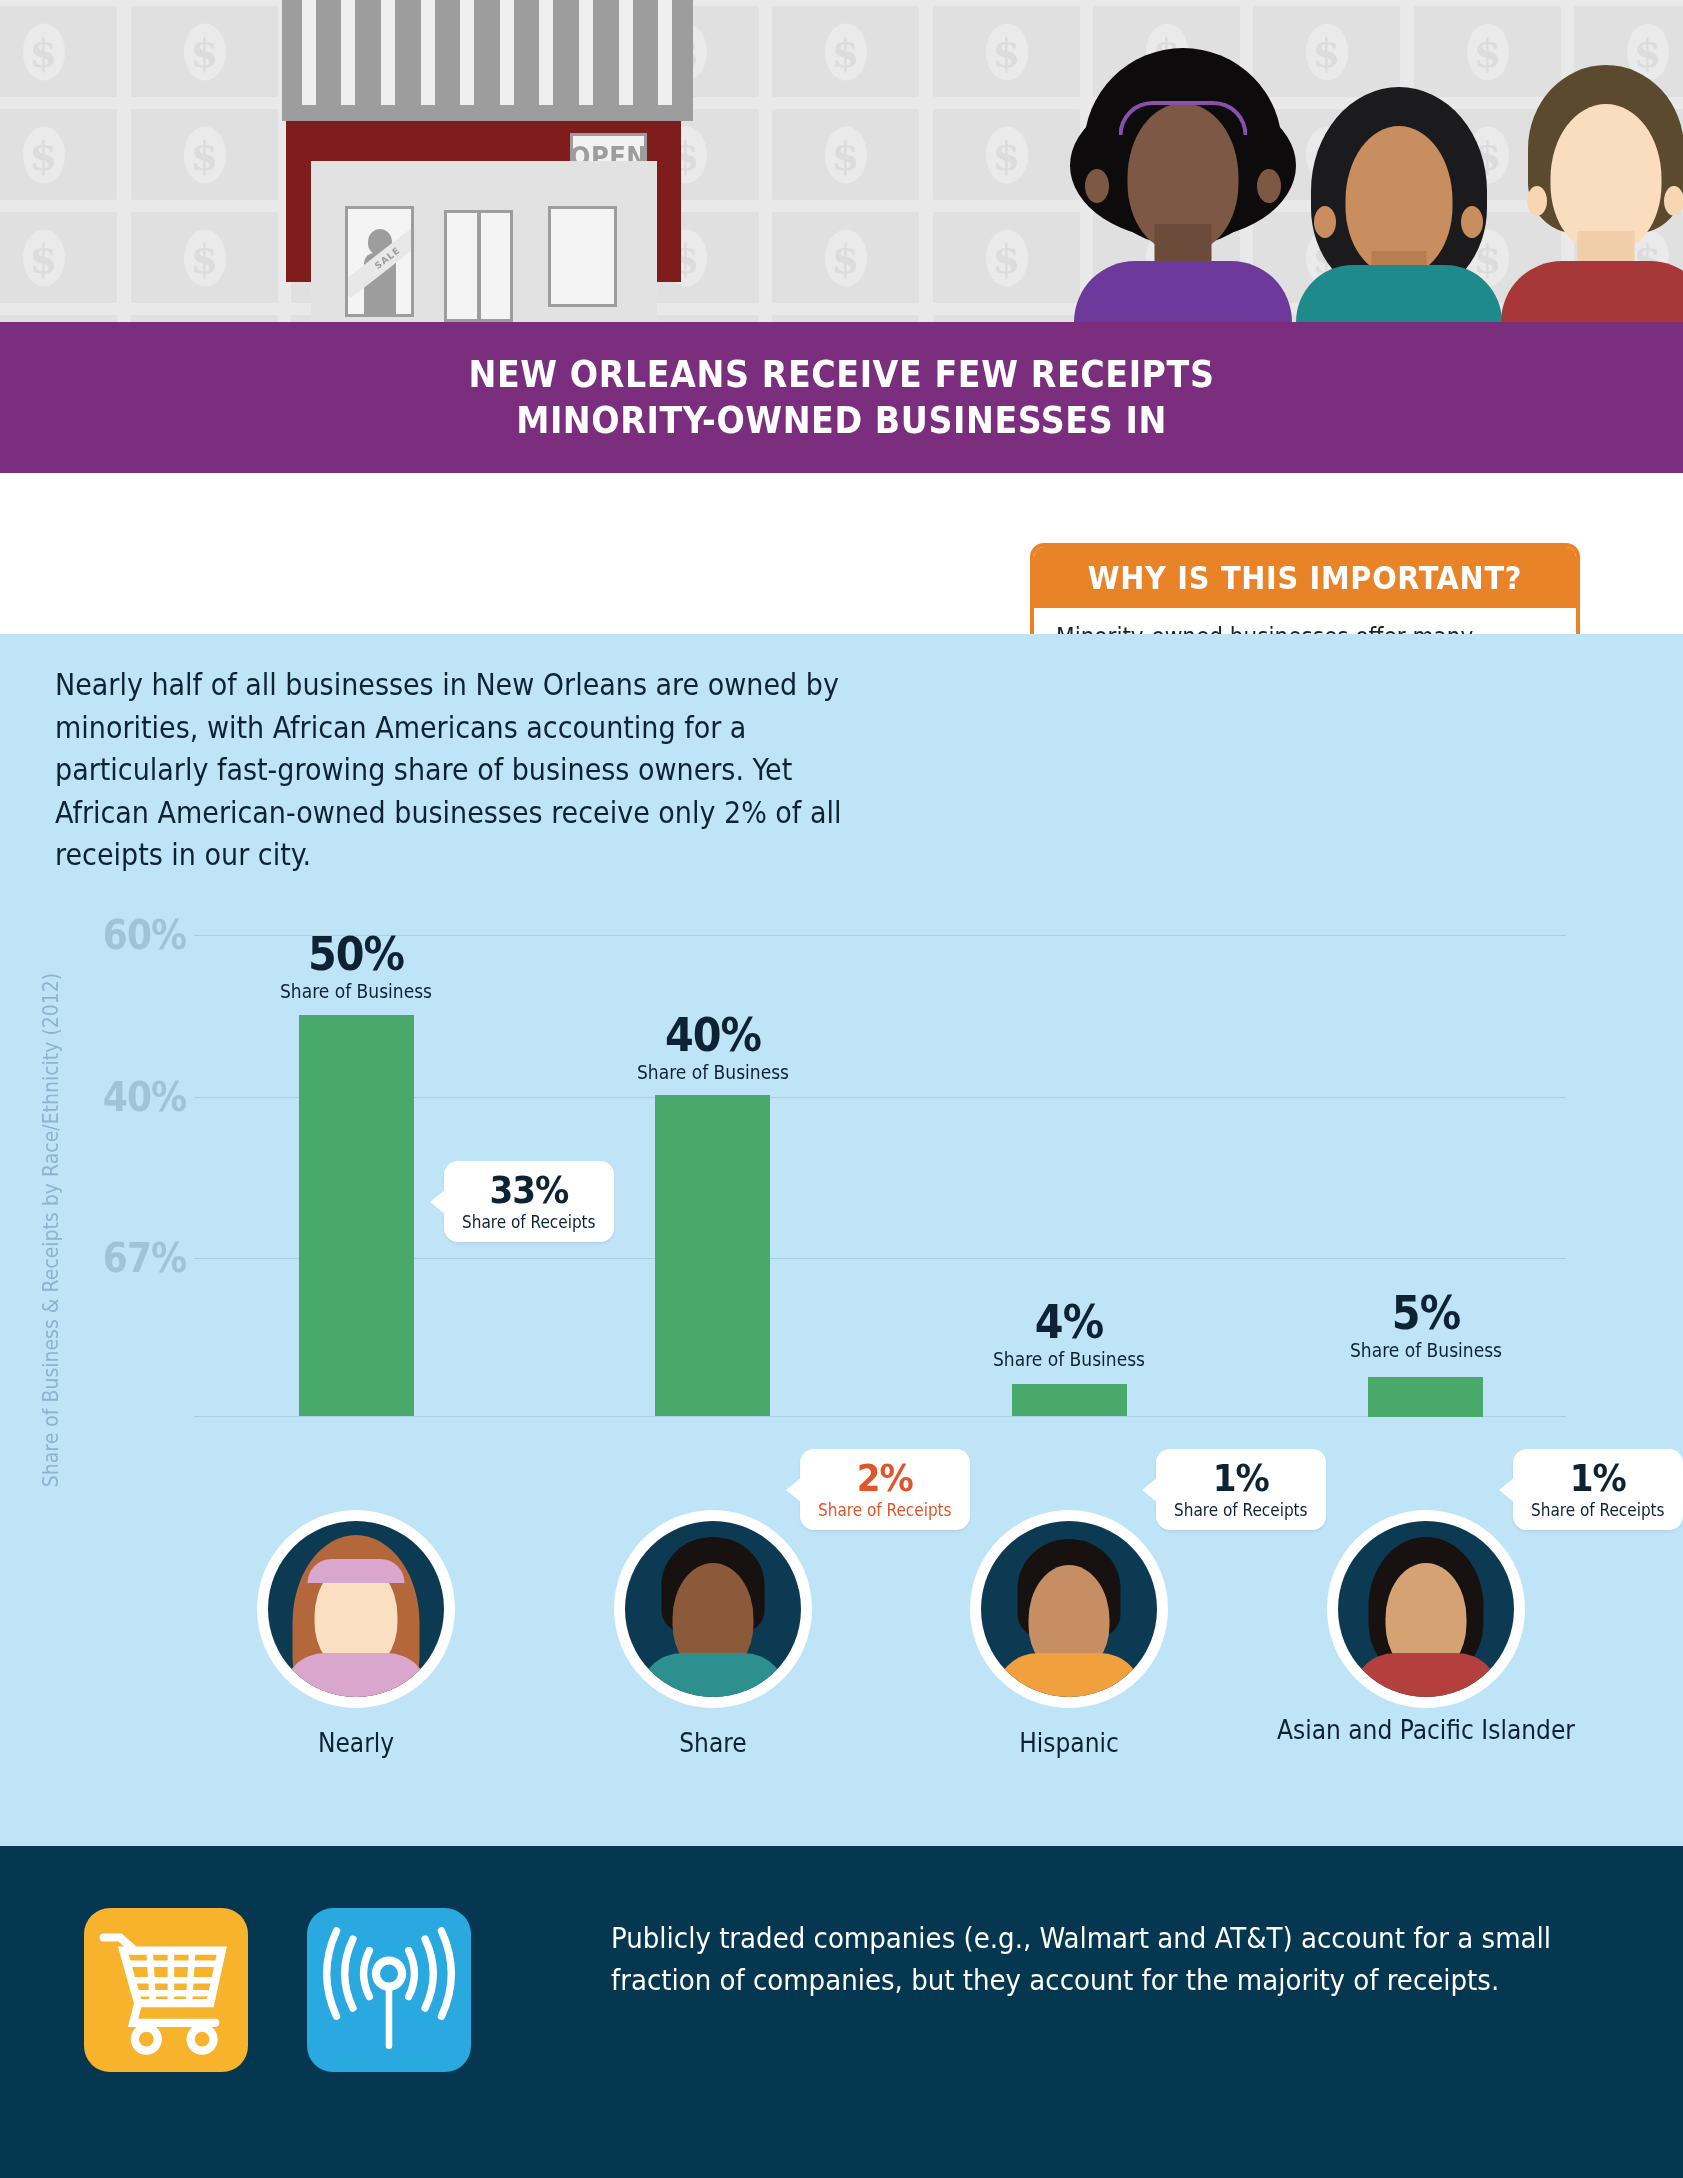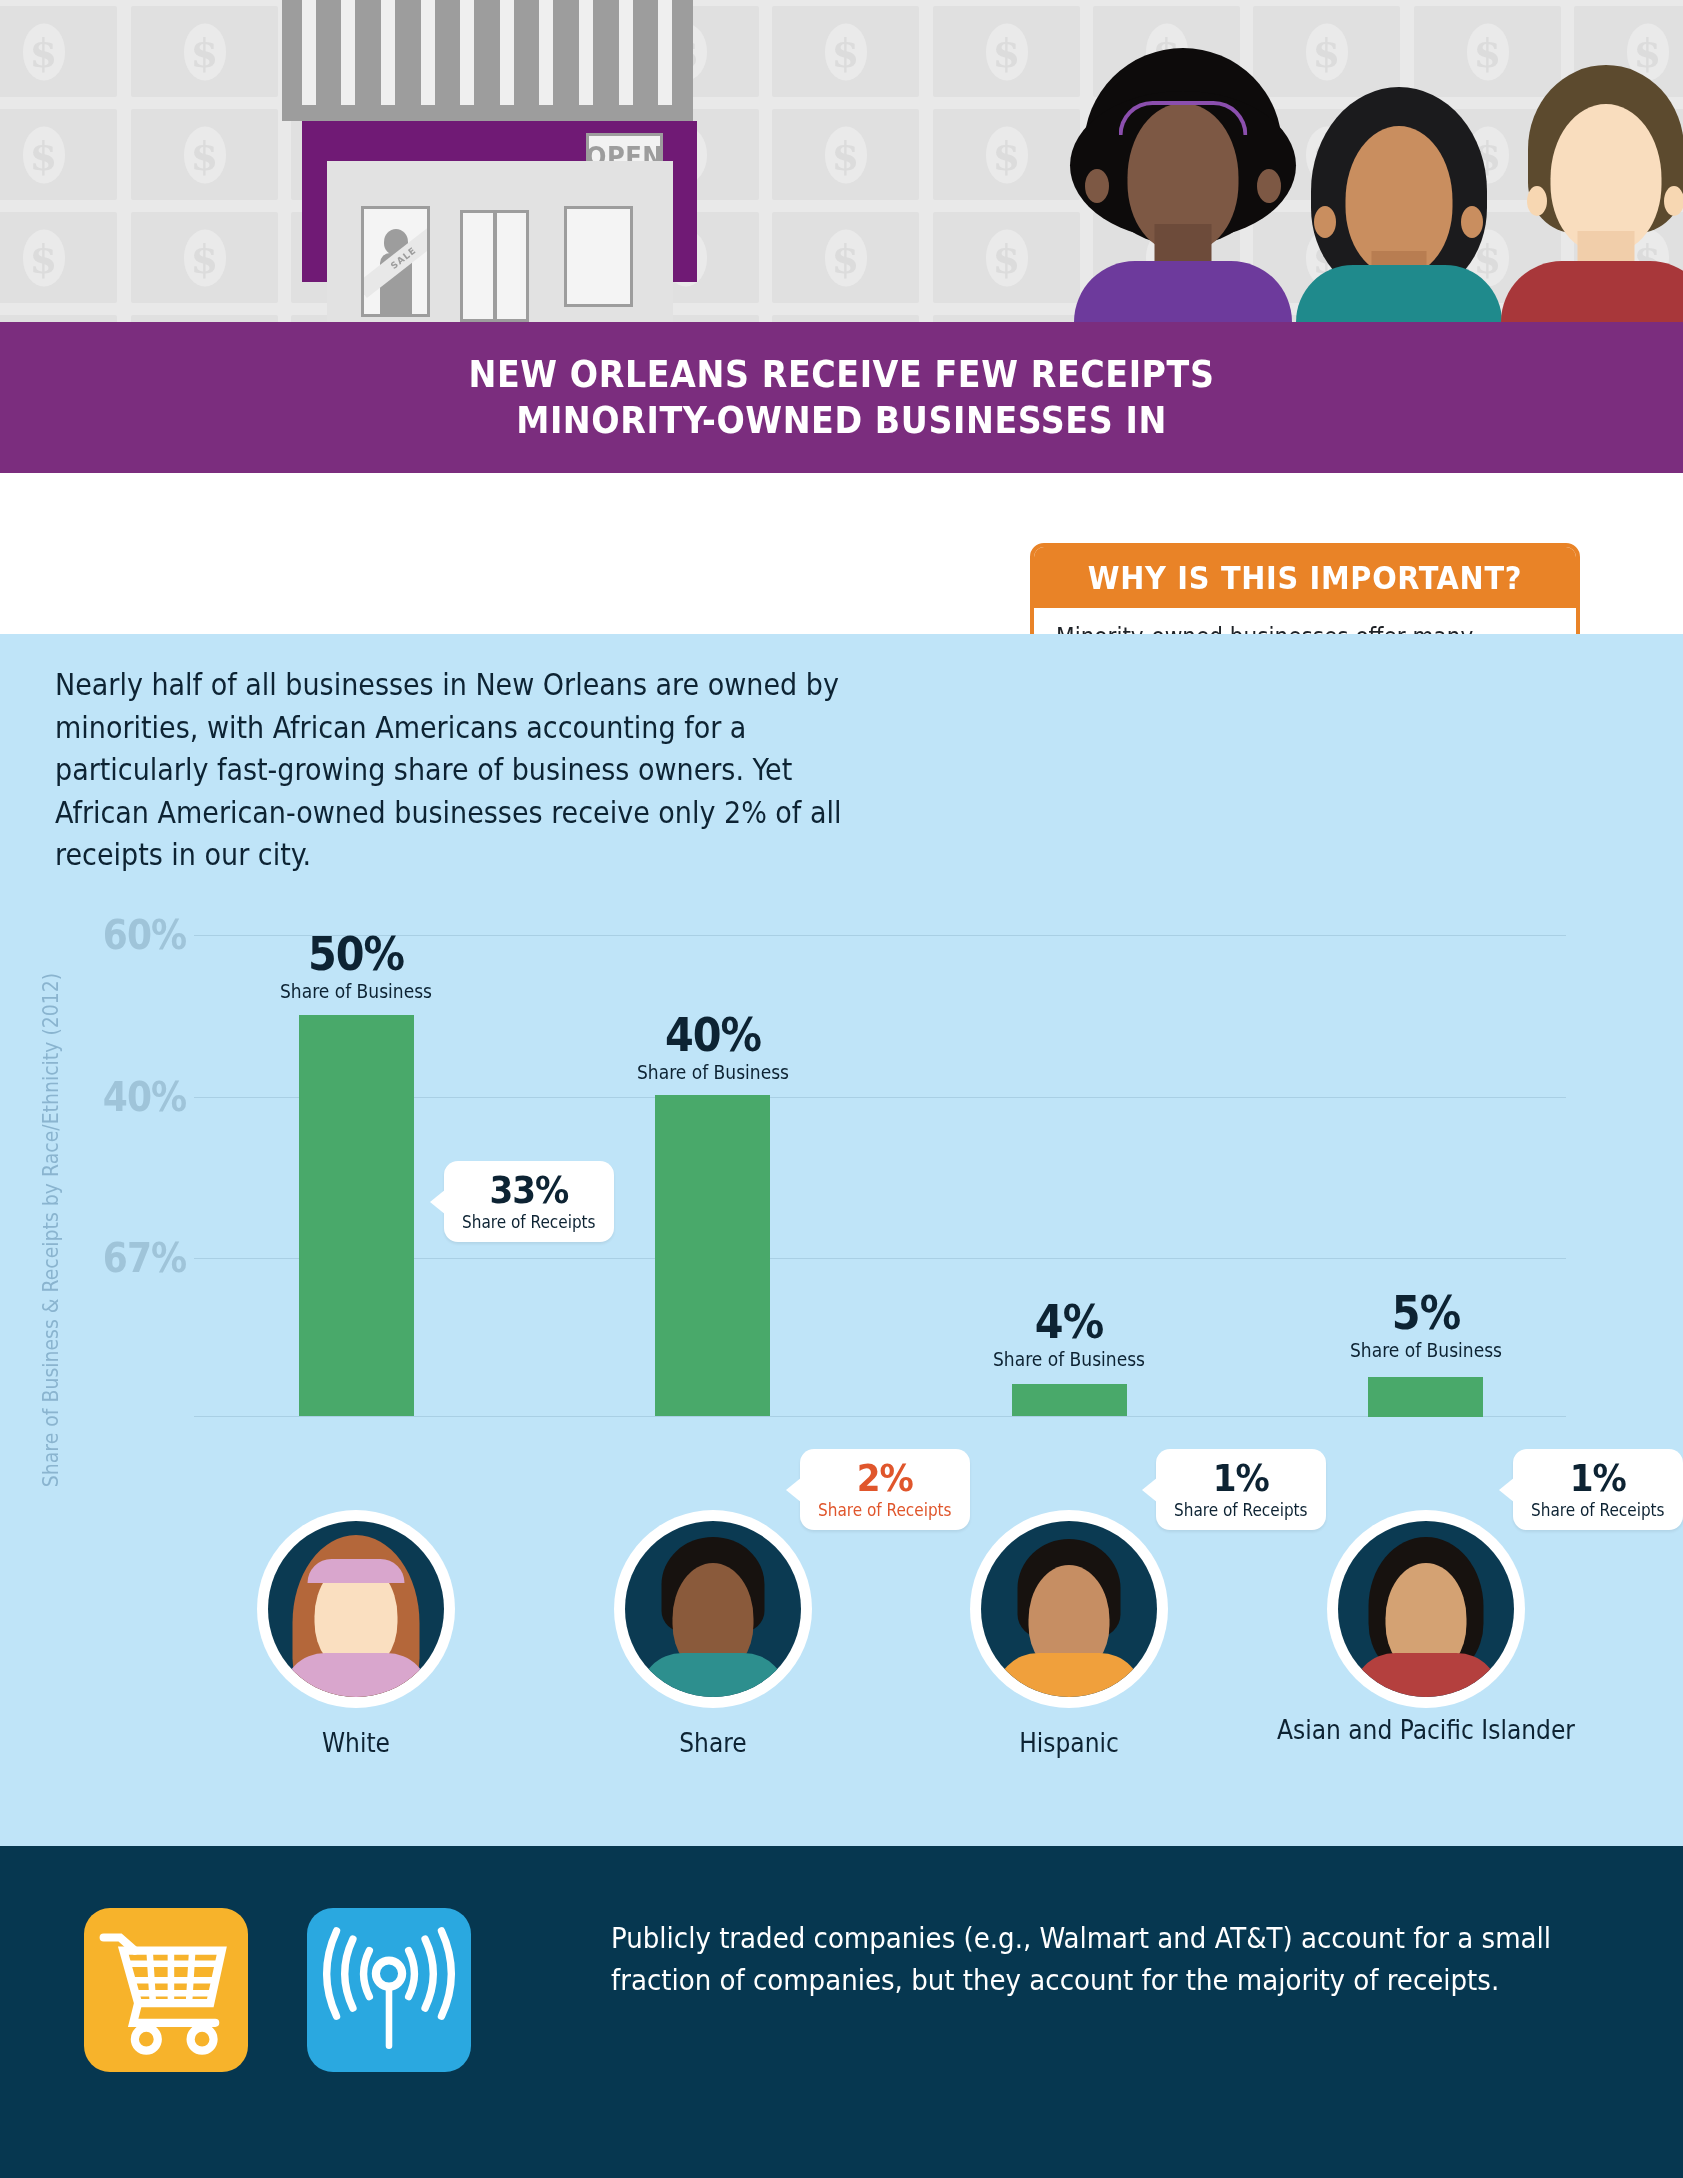--- a/index.html
+++ b/index.html
@@ -18,21 +18,21 @@
   .bill .coin {
     position:absolute; left:50%; top:50%; transform:translate(-50%,-50%);
     width:42px; height:57px; border-radius:50%; background:#eaeaea;
     display:flex; align-items:center; justify-content:center;
     color:#dcdcdc; font-size:40px; font-weight:bold; font-family:"DejaVu Serif", serif;
   }
   .store { position:absolute; left:282px; top:-6px; width:411px; height:328px; }
   .awning { position:absolute; left:0; top:0; width:411px; height:127px; background:#9d9d9d; }
   .awning .stripe { position:absolute; top:0; width:14px; height:111px; background:#efefef; }
   .awning .hem { position:absolute; left:0; bottom:0; width:411px; height:16px; background:#9d9d9d; }
-  .store-body { position:absolute; left:20px; top:127px; width:395px; height:161px; background:#701a75; }
+  .store-body { position:absolute; left:4px; top:127px; width:395px; height:161px; background:#7f1d1d; }
   .store-inner { position:absolute; left:25px; top:40px; width:346px; height:161px; background:#e2e2e2; }
   .openSign {
     position:absolute; right:34px; top:12px; width:77px; height:46px;
     background:#f2f2f2; border:3px solid #9d9d9d;
     color:#9d9d9d; font-size:27px; font-weight:bold; letter-spacing:0.5px;
     display:flex; align-items:center; justify-content:center;
     font-family:"DejaVu Sans Condensed","Liberation Sans Narrow","Liberation Sans",sans-serif;
   }
   .win { position:absolute; background:#f4f4f4; border:3px solid #9d9d9d; }
   .win-left { left:59px; top:85px; width:69px; height:111px; overflow:hidden; }
@@ -411,21 +411,21 @@
       </div>
       <div class="avatar" style="left:356px; top:876px;">
         <div class="disc">
           <div class="av-hair" style="top:14px; width:127px; height:176px; border-radius:50% 50% 30% 30%; background:#b4673a;"></div>
           <div class="av-face" style="top:40px; width:83px; height:111px; background:#fadfc0;"></div>
           <div class="av-band" style="top:38px; width:97px; height:24px; background:#d9a6cd;"></div>
           <div class="av-neck" style="top:132px; width:42px; height:36px; background:#f2cfa9;"></div>
           <div class="av-body" style="width:149px; height:44px; background:#d9a6cd;"></div>
         </div>
       </div>
-      <div class="xcat" style="left:356px; top:1094px;">White</div>
+      <div class="xcat" style="left:356px; top:1094px;">Nearly</div>
 
       <div class="bar" style="left:655px; top:461px; width:115px; height:321px;"></div>
       <div class="bizlabel" style="left:713px; top:378px;">
         <div class="big">40%</div>
         <div class="sub">Share of Business</div>
       </div>
       <div class="callout red" style="left:800px; top:815px;">
         <div class="big">2%</div>
         <div class="sub">Share of Receipts</div>
       </div>

